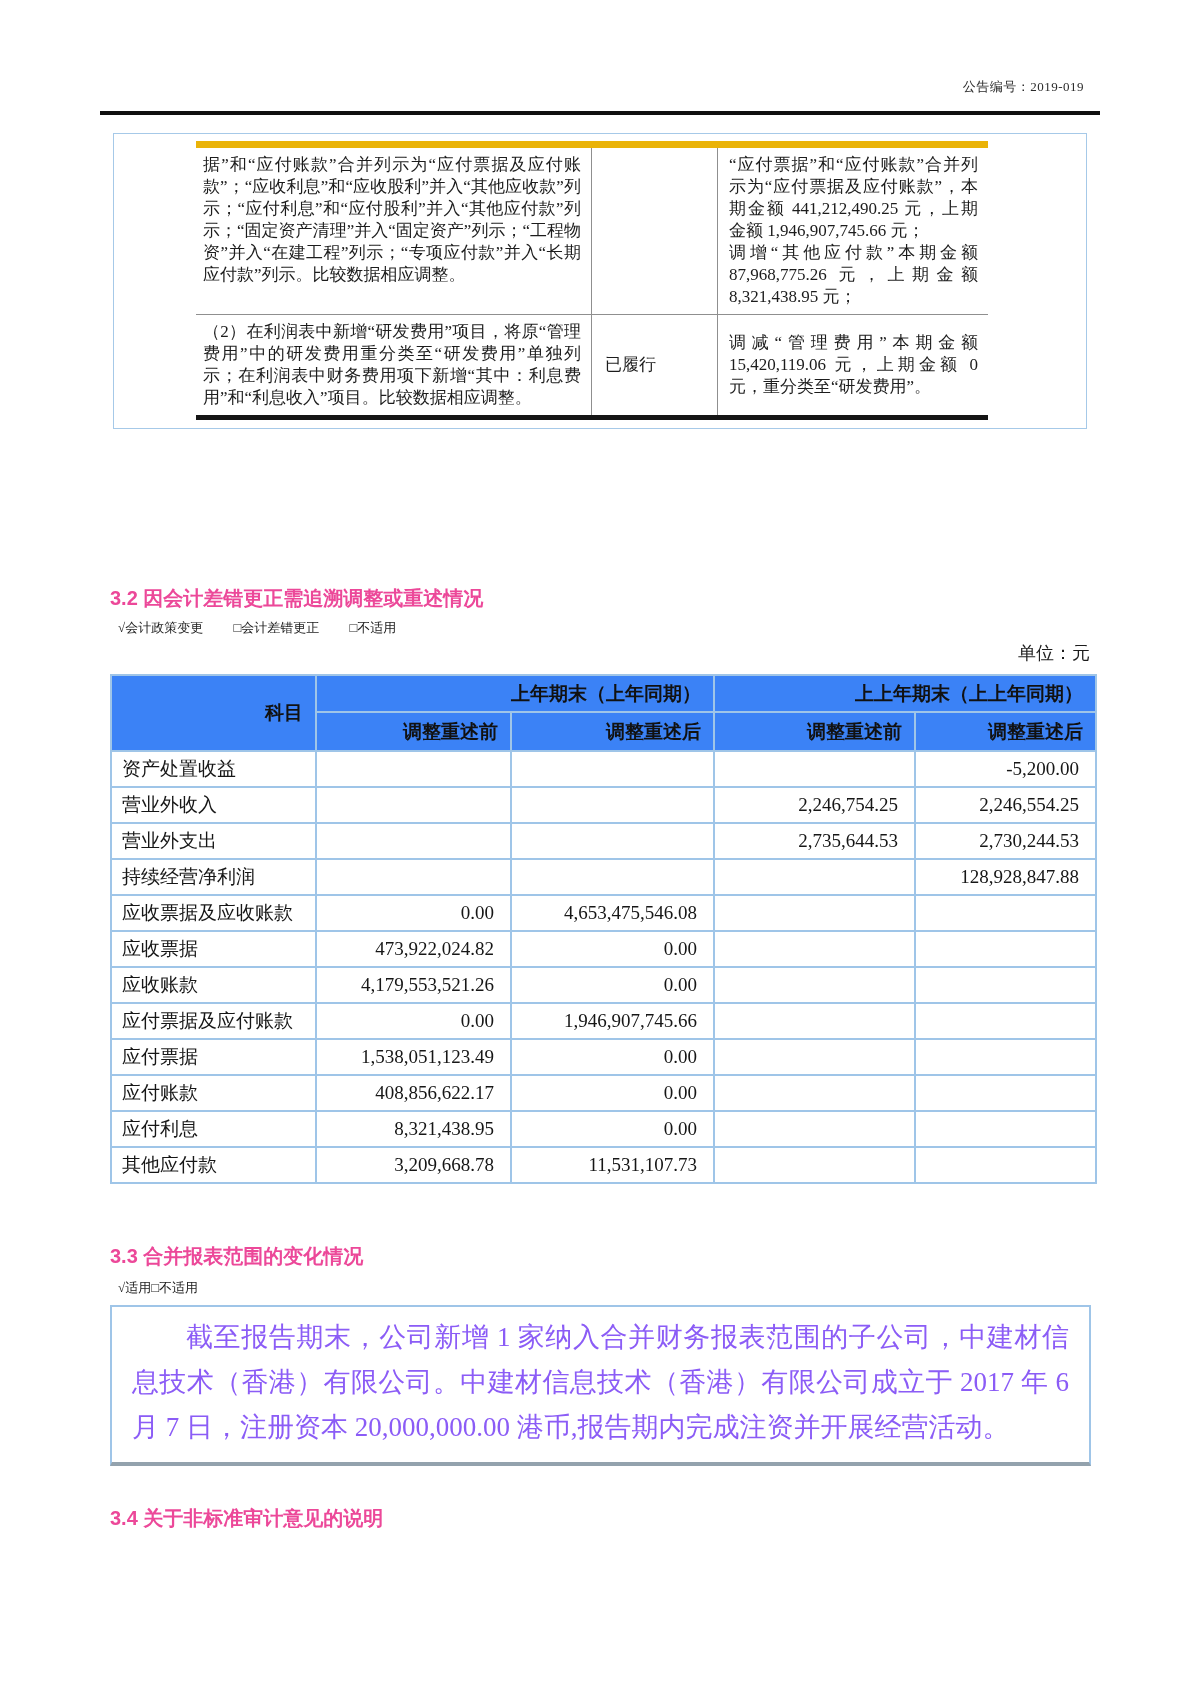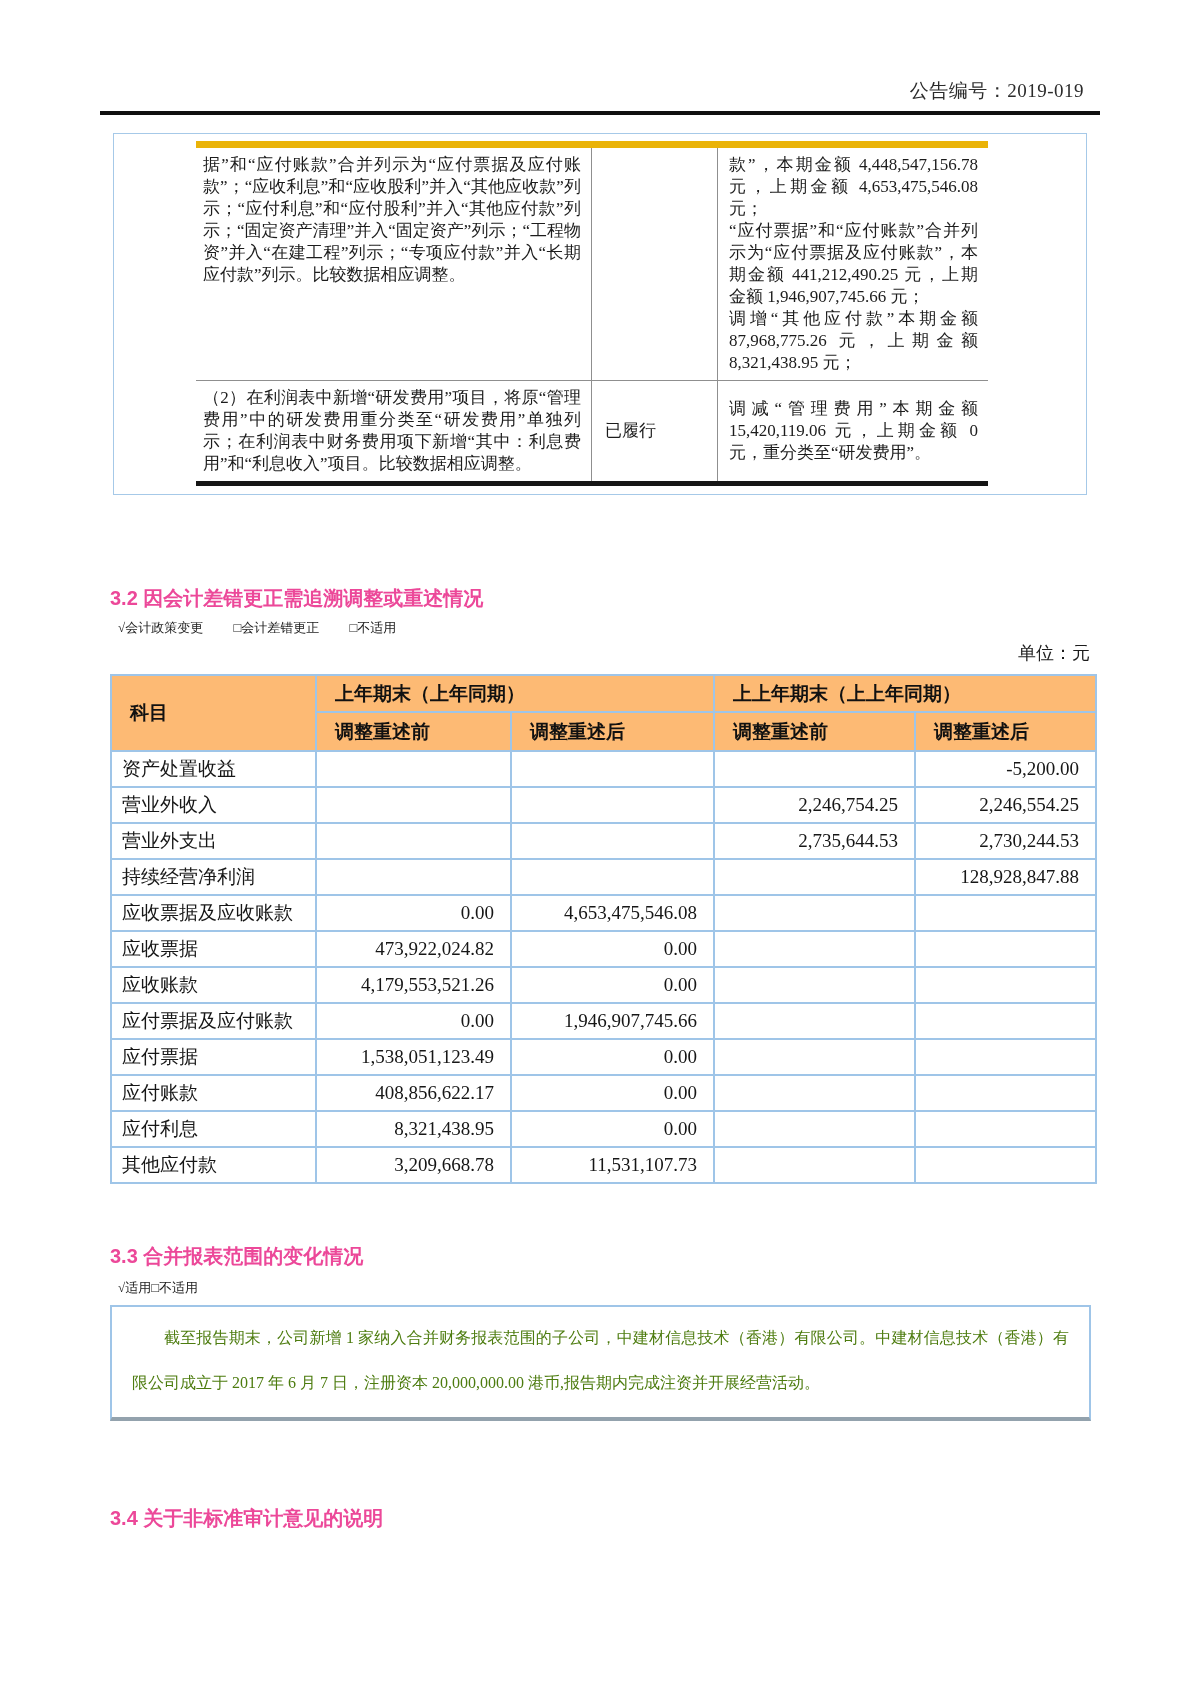--- a/index.html
+++ b/index.html
@@ -1,21 +1,21 @@
 <!DOCTYPE html>
 <html><head>
 <meta charset="utf-8">
 <style>
   html,body{margin:0;padding:0;background:#e8e8e8;}
   .page{
     position:relative;width:1200px;height:1697px;margin:0 auto;background:#ffffff;
     font-family:"Liberation Serif","DejaVu Serif",serif;color:#1c1c1c;overflow:hidden;
   }
   
-  .doc-number{position:absolute;top:78px;right:116px;font-size:19px;letter-spacing:.5px;color:#2b2b2b;}
+  .doc-number{position:absolute;top:78px;right:116px;font-size:13px;letter-spacing:.5px;color:#2b2b2b;}
   .header-rule{position:absolute;top:111px;left:100px;width:1000px;height:4px;background:#101010;}
 
   
   .cont-box{position:absolute;top:133px;left:113px;width:972px;border:1px solid #a6c9e8;}
   .cont-table{margin:7px 0 8px 82px;width:792px;border-top:7px solid #eab308;border-bottom:5px solid #151515;}
   .cont-row{display:flex;align-items:stretch;}
   .cont-row2{border-top:1px solid #8f8f8f;}
   .cc{font-size:17px;line-height:22px;text-align:justify;text-justify:inter-ideograph;}
   .cc p{margin:0;}
   .cc-left{width:395px;padding:6px 10px 6px 7px;box-sizing:border-box;}
@@ -29,57 +29,56 @@
                font-weight:bold;font-size:20px;color:#ec4899;white-space:nowrap;}
   .opt-line{position:absolute;left:118px;font-size:13px;white-space:nowrap;color:#1c1c1c;text-align:center;}
   .opt-line span{margin-right:27px;}
   .opt-line span:last-child{margin-right:0;}
   .unit-label{position:absolute;right:110px;font-size:18px;color:#1c1c1c;}
 
   
   .restate{position:absolute;top:674px;left:110px;width:985px;border-collapse:collapse;table-layout:fixed;}
   .restate th,.restate td{border:2px solid #9fc5e8;box-sizing:border-box;}
   .restate thead th{
-    background:#fdba74;font-family:"Liberation Sans","DejaVu Sans",sans-serif;
-    font-weight:bold;font-size:19px;text-align:left;color:#111;padding:4px 18px;
+    background:#3b82f6;font-family:"Liberation Sans","DejaVu Sans",sans-serif;
+    font-weight:bold;font-size:19px;text-align:right;color:#111;padding:4px 12px;
   }
   .restate thead tr.h1 th{height:37px;}
   .restate thead tr.h2 th{height:39px;}
   .restate tbody td{font-size:19px;line-height:26px;vertical-align:top;color:#161616;}
   .restate td.sub{text-align:left;padding:4px 22px 4px 10px;}
   .restate td.val{text-align:right;padding:4px 16px 4px 4px;}
 
   
   .note-box{
     position:absolute;top:1305px;left:110px;width:981px;box-sizing:border-box;
     border:2px solid #9fc5e8;border-bottom:4px solid #93a2ad;
     padding:8px 20px 12px 20px;
   }
-  .note-box p{margin:0;font-size:16px;line-height:45px;text-indent:2em;
-              text-align:justify;text-justify:inter-ideograph;color:#4d7c0f;}
+  .note-box p{margin:0;font-size:27px;line-height:45px;text-indent:2em;
+              text-align:justify;text-justify:inter-ideograph;color:#8b5cf6;}
 </style>
 </head>
 <body>
 
 <div class="page">
 
   <div class="doc-number">公告编号：2019-019</div>
   <div class="header-rule"></div>
 
   <div class="cont-box">
     <div class="cont-table">
       <div class="cont-row">
         <div class="cc cc-left">
           <p>据”和“应付账款”合并列示为“应付票据及应付账款”；“应收利息”和“应收股利”并入“其他应收款”列示；“应付利息”和“应付股利”并入“其他应付款”列示；“固定资产清理”并入“固定资产”列示；“工程物资”并入“在建工程”列示；“专项应付款”并入“长期应付款”列示。比较数据相应调整。</p>
         </div>
         <div class="cc cc-mid">
           <span></span>
         </div>
         <div class="cc cc-right">
-          <p>款”，本期金额 4,448,547,156.78 元，上期金额 4,653,475,546.08 元；</p>
           <p>“应付票据”和“应付账款”合并列示为“应付票据及应付账款”，本期金额 441,212,490.25 元，上期金额 1,946,907,745.66 元；</p>
           <p>调增“其他应付款”本期金额 87,968,775.26 元，上期金额 8,321,438.95 元；</p>
         </div>
       </div>
       <div class="cont-row cont-row2">
         <div class="cc cc-left">
           <p>（2）在利润表中新增“研发费用”项目，将原“管理费用”中的研发费用重分类至“研发费用”单独列示；在利润表中财务费用项下新增“其中：利息费用”和“利息收入”项目。比较数据相应调整。</p>
         </div>
         <div class="cc cc-mid">
           <span>已履行</span>

